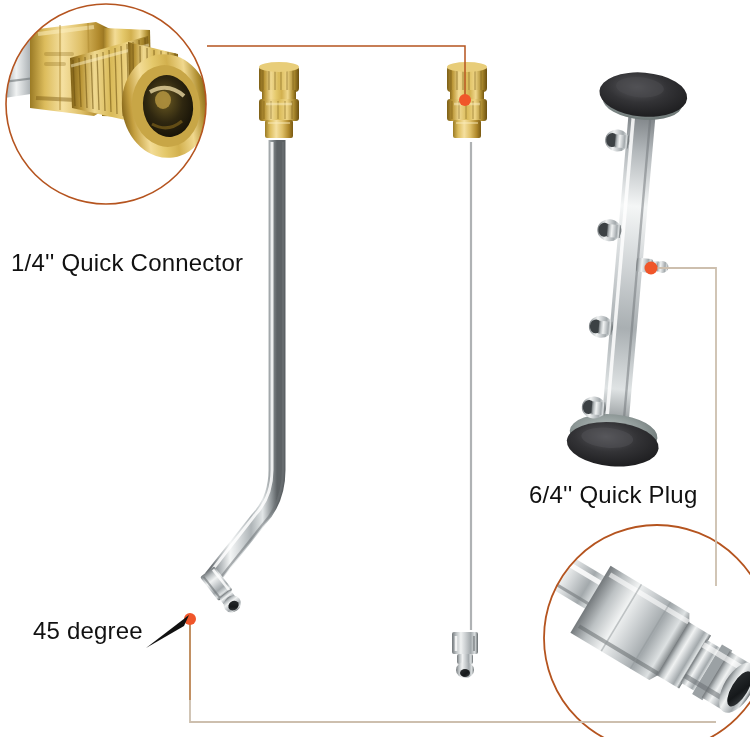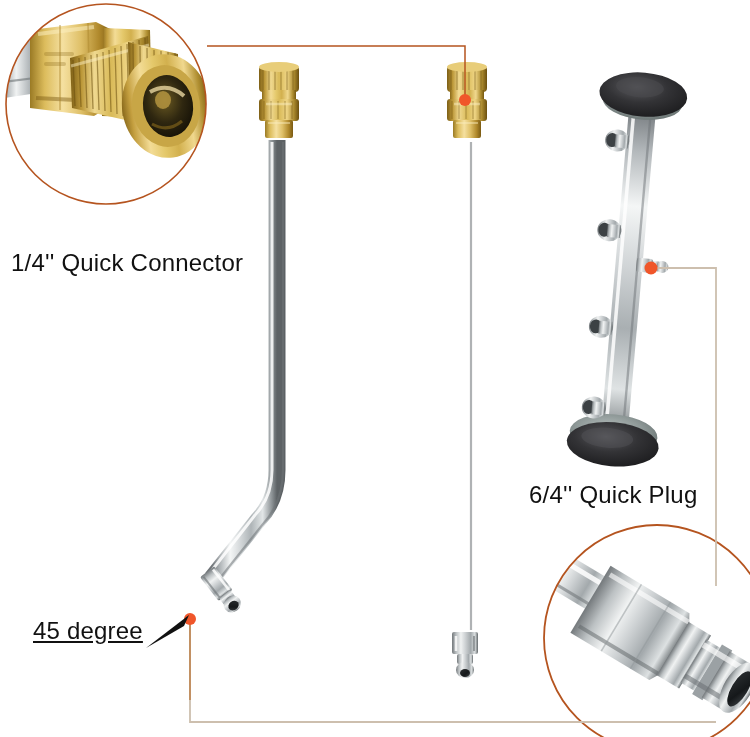--- a/index.html
+++ b/index.html
@@ -17,21 +17,21 @@
   .callout-label{
     position:absolute;
     font-family:"Liberation Sans", sans-serif;
     color:#111111;
     font-weight:400;
     white-space:nowrap;
     letter-spacing:0.2px;
   }
   #label-quick-connector{left:11px;top:249px;font-size:24px;}
   #label-quick-plug{left:529px;top:481px;font-size:24px;}
-  #label-45-degree{left:33px;top:617px;font-size:24px;text-decoration:underline;}
+  #label-45-degree{left:33px;top:617px;font-size:24px;}
 </style>
 </head>
 <body>
 
 <div id="stage">
 
   <svg class="layer" viewBox="0 0 750 737">
     <defs>
 
       <linearGradient id="brassBody" x1="0" y1="0" x2="1" y2="0">

